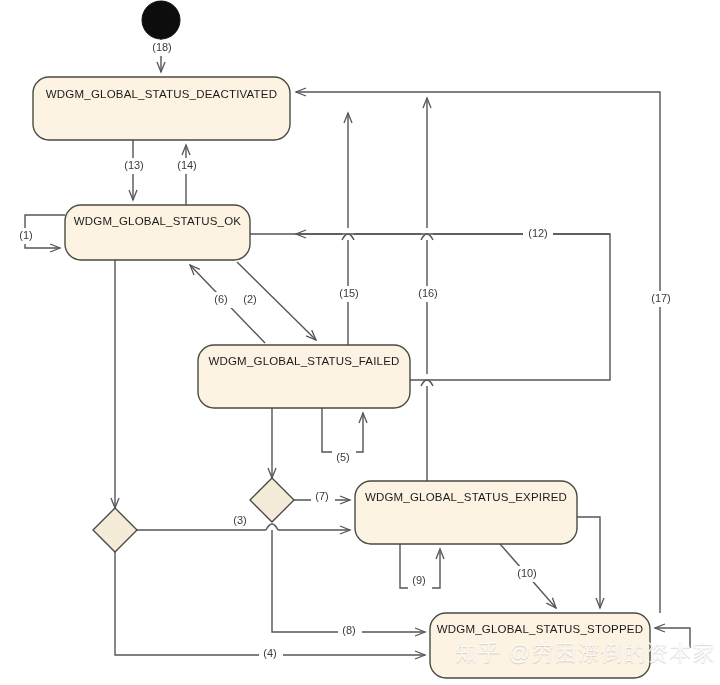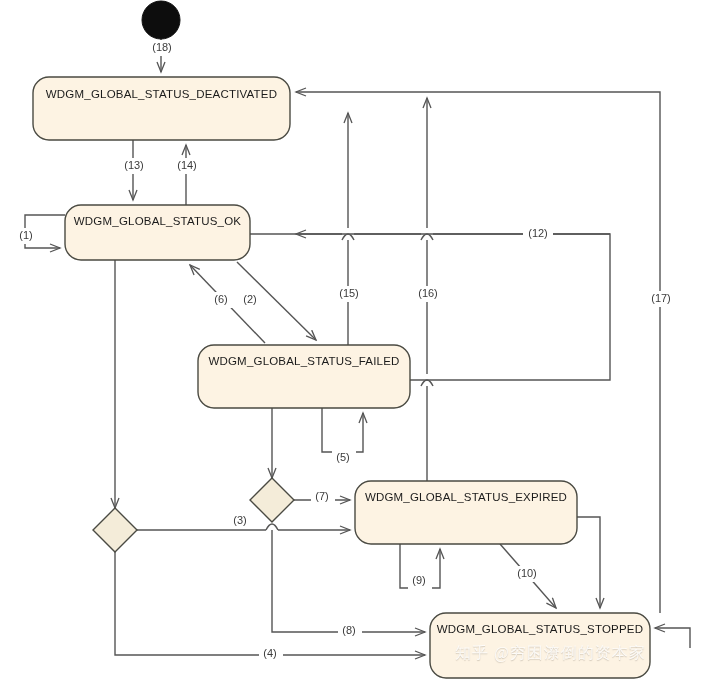--- a/index.html
+++ b/index.html
@@ -61,22 +61,22 @@
     fill: #ffffff;
   }
   .watermark {
     position: absolute;
     left: 455px;
     top: 632px;
     width: 255px;
     height: 42px;
     display: flex;
     align-items: center;
-    font-family: Liberation Serif, serif;
-    font-size: 16px;
+    font-family: Liberation Sans, sans-serif;
+    font-size: 22px;
     color: rgba(255, 255, 255, 0.82);
     text-shadow: 0 1px 1px rgba(120, 110, 95, 0.30);
     letter-spacing: 1px;
     white-space: nowrap;
     pointer-events: none;
   }
 </style>
 </head>
 <body>
 

